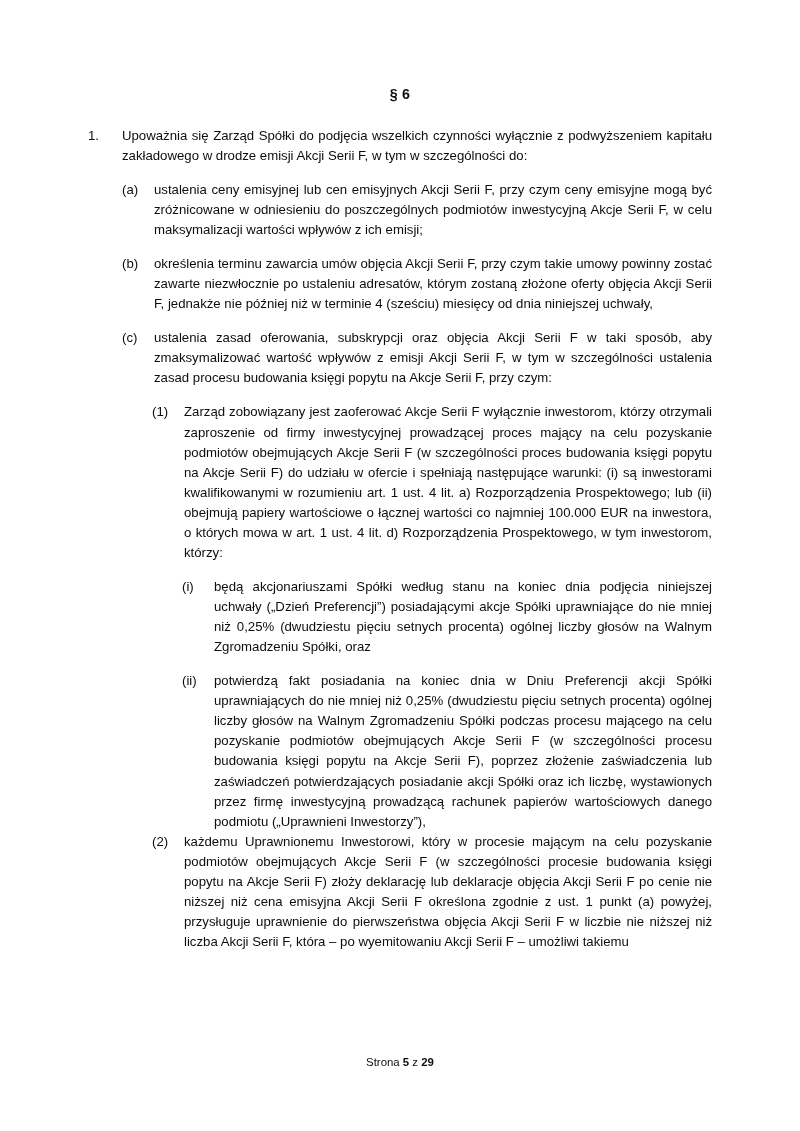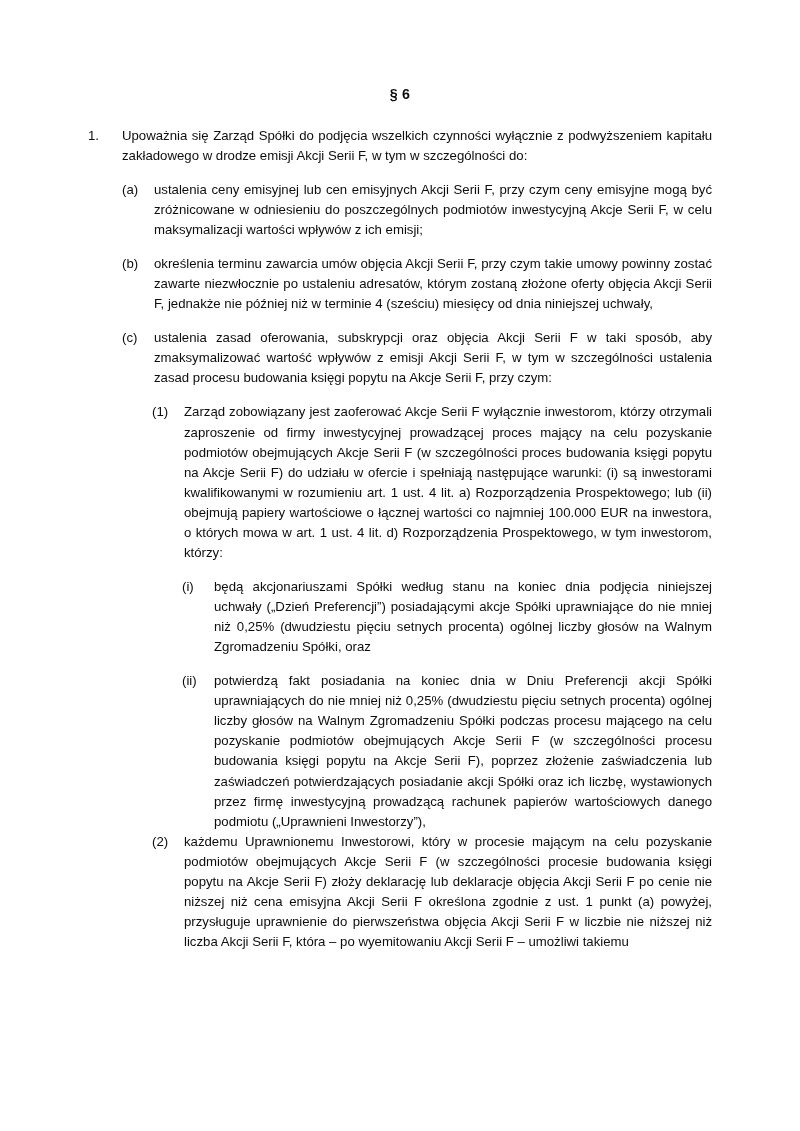--- a/index.html
+++ b/index.html
@@ -135,14 +135,20 @@
 
         <div class="item lvl3">
           <span class="marker">(2)</span>
           <span class="body">każdemu Uprawnionemu Inwestorowi, który w procesie mającym na celu pozyskanie podmiotów obejmujących Akcje Serii F (w szczególności procesie budowania księgi popytu na Akcje Serii F) złoży deklarację lub deklaracje objęcia Akcji Serii F po cenie nie niższej niż cena emisyjna Akcji Serii F określona zgodnie z ust. 1 punkt (a) powyżej, przysługuje uprawnienie do pierwszeństwa objęcia Akcji Serii F w liczbie nie niższej niż liczba Akcji Serii F, która – po wyemitowaniu Akcji Serii F – umożliwi takiemu</span>
         </div>
 
       </div>
     </div>
   </div>
 
+  <div class="footer">
+    <span>Strona</span>
+    <span class="pnum">5</span>
+    <span>z</span>
+    <span class="pnum">29</span>
+  </div>
 
 </div>
 
 </body></html>

